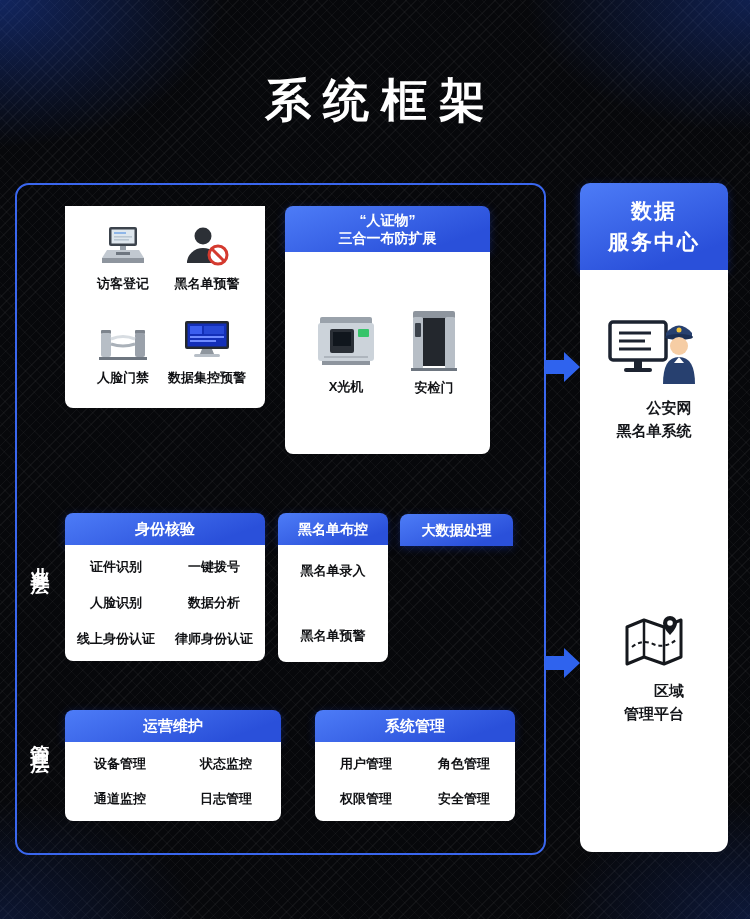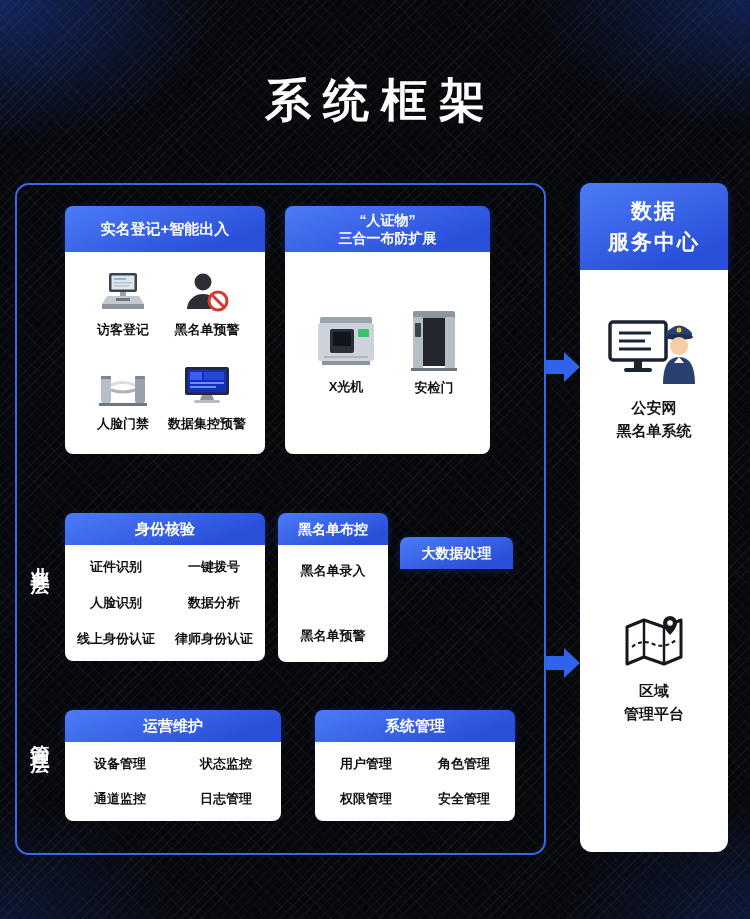--- a/index.html
+++ b/index.html
@@ -61,39 +61,36 @@
   .rp-header{
     height:87px; background:linear-gradient(160deg,#4d7cf7 0%,#2a50da 80%);
     border-radius:10px 10px 0 0;
     display:flex; flex-direction:column; align-items:center; justify-content:center;
     color:#fff; font-size:21px; font-weight:bold; line-height:1.45; letter-spacing:2px;
     box-shadow:0 2px 8px rgba(18,42,140,.55);
   }
   .rp-header span{ display:block; }
   .rp-body{ position:relative; height:582px; background:#fff; border-radius:0 0 12px 12px; }
   .rp-feature{ position:absolute; left:0; width:100%; display:flex; flex-direction:column; align-items:center; gap:10px; }
-  .rp-label{ font-size:15px; font-weight:bold; color:#14161a; text-align:center; line-height:1.55; }
+  .rp-label{ font-size:15px; font-weight:bold; color:#14161a; text-align:right; line-height:1.55; }
   .rp-label span{ display:block; }
 </style>
 </head>
 <body>
 
 <div class="stage">
 
   <div class="title">系统框架</div>
 
   <div class="main-frame"></div>
 
   <div class="layer-label" style="left:27px;top:551px;">业务层</div>
   <div class="layer-label" style="left:27px;top:730px;">管理层</div>
 
   <div class="box" style="left:65px;top:206px;width:200px;">
-    <div class="box-header" style="height:46px;font-size:15px;">
-      <span>实名登记+智能出入</span>
-    </div>
     <div class="box-body" style="height:202px;">
       <div class="icon-grid">
         <div class="icon-item">
           <svg width="46" height="42" viewBox="0 0 46 42">
             <rect x="9" y="1" width="28" height="19" rx="2" fill="#3c434c"></rect>
             <rect x="11.5" y="3.5" width="23" height="14" fill="#dfe7ee"></rect>
             <rect x="14" y="6" width="12" height="2" fill="#8fb6e8"></rect>
             <rect x="14" y="10" width="18" height="1.6" fill="#b9c6d2"></rect>
             <rect x="14" y="13" width="15" height="1.6" fill="#b9c6d2"></rect>
             <rect x="20" y="20" width="6" height="4" fill="#99a1aa"></rect>
@@ -190,21 +187,21 @@
   <div class="box" style="left:278px;top:513px;width:110px;">
     <div class="box-header" style="height:32px;font-size:14px;">
       <span>黑名单布控</span>
     </div>
     <div class="box-body list-1col" style="height:117px;gap:33px;">
       <div class="list-item">黑名单录入</div>
       <div class="list-item">黑名单预警</div>
     </div>
   </div>
 
-  <div class="box" style="left:400px;top:537px;width:113px;">
+  <div class="box" style="left:400px;top:514px;width:113px;">
     <div class="box-header" style="height:32px;font-size:14px;">
       <span>大数据处理</span>
     </div>
   </div>
 
   <div class="box" style="left:65px;top:710px;width:216px;">
     <div class="box-header" style="height:32px;font-size:15px;">
       <span>运营维护</span>
     </div>
     <div class="box-body list-2col" style="height:79px;">

